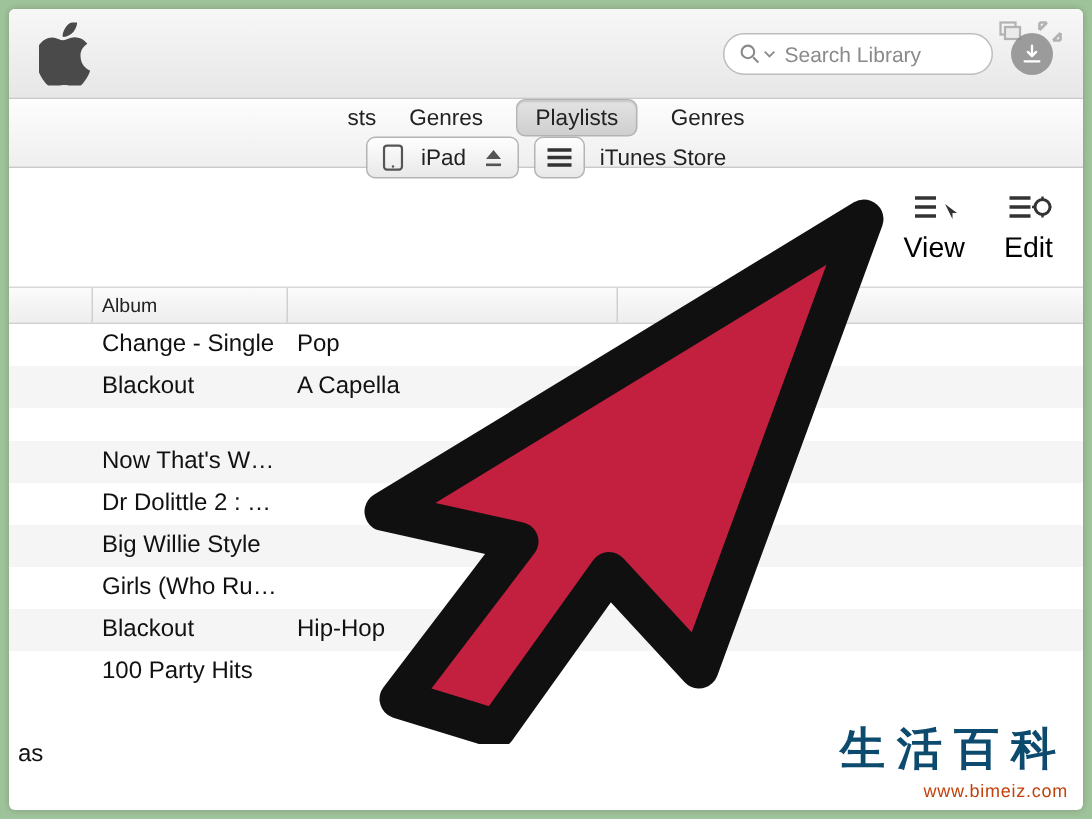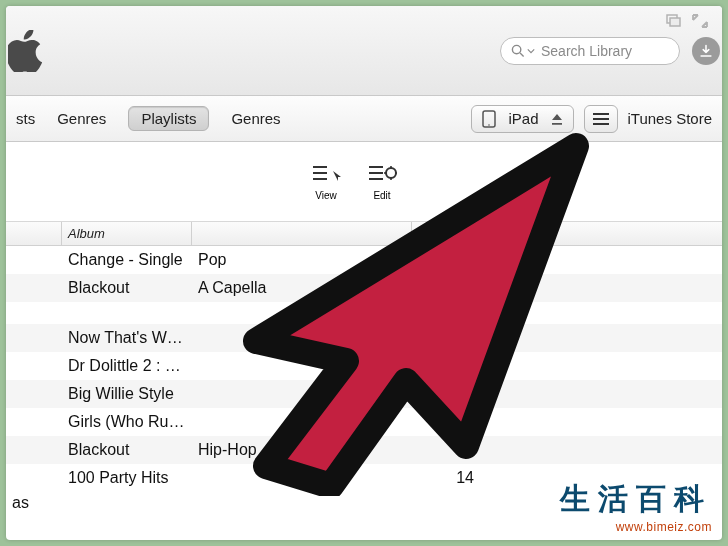--- a/index.html
+++ b/index.html
@@ -1,25 +1,25 @@
 <!DOCTYPE html>
 <html><head>
 <meta charset="utf-8">
 <style>
   * { box-sizing: border-box; margin: 0; padding: 0; font-family: "Helvetica Neue", Helvetica, Arial, sans-serif; }
   html, body { width: 728px; height: 546px; overflow: hidden; }
   body { background: #9ec29a; padding: 6px; position: relative; }
   .wrap { width: 716px; height: 534px; background: #fff; position: relative; overflow: hidden; border-radius: 4px; box-shadow: 0 0 4px rgba(0,0,0,0.2); }
 
   .titlebar {
-    height: 90px;
+    height: 60px;
     background: linear-gradient(#f7f7f7, #e7e7e7);
     border-bottom: 1px solid #c9c9c9;
     display: flex; align-items: center; justify-content: space-between;
-    padding: 0 2px;
+    padding: 0 20px;
   }
   .titlebar .left { display:flex; align-items:center; }
   .apple { width: 40px; height: 42px; }
   .apple svg { width: 100%; height: 100%; fill: #4a4a4a; }
   .titlebar .right { display:flex; align-items:center; gap: 12px; }
   .search-field {
     display:flex; align-items:center; gap:6px;
     width: 180px; height: 28px;
     background: #fff; border: 1px solid #bdbdbd; border-radius: 14px;
     padding: 0 10px; color: #8a8a8a; font-size: 14px;
@@ -28,21 +28,21 @@
   .win-icons { position:absolute; top:8px; right:14px; display:flex; gap:10px; }
   .win-icons span { width:16px; height:14px; display:inline-block; opacity:0.6; }
   .dl-btn { width:28px; height:28px; border-radius:50%; background:#9b9b9b; display:flex; align-items:center; justify-content:center; }
   .dl-btn svg { width:14px; height:14px; fill:#fff; }
 
   .navbar {
     height: 46px;
     background: linear-gradient(#fdfdfd, #efefef);
     border-bottom: 1px solid #c9c9c9;
     display:flex; align-items:center; justify-content:space-between;
-    padding: 0 10px; font-size: 15px; color:#222;
+    padding: 0 10px; font-size: 15px; color:#222;flex-direction:column;
   }
   .tabs { display:flex; align-items:center; gap: 22px; }
   .tab-item { cursor:pointer; }
   .tab-pill {
     padding: 3px 12px; border-radius: 6px;
     background: linear-gradient(#e3e3e3,#cfcfcf);
     border: 1px solid #b4b4b4;
     box-shadow: inset 0 1px 1px rgba(0,0,0,0.12);
   }
   .nav-right { display:flex; align-items:center; gap: 10px; }
@@ -51,33 +51,33 @@
     padding: 3px 10px; border-radius: 6px;
     background: linear-gradient(#fefefe,#e8e8e8);
     border: 1px solid #b4b4b4; height: 28px;
   }
   .store-link { font-weight: 500; }
 
   .controls-row {
     height: 80px;
     border-bottom: 1px solid #d8d8d8;
     padding-right: 20px;
-    display:flex; align-items:center; justify-content:center; gap:26px; font-size:10px;
+    display:flex; align-items:center; justify-content:flex-end; gap:26px; font-size:19px;
   }
   .ctrl { display:flex; flex-direction:column; align-items:center; gap:6px; }
   .ctrl .glyph { width:30px; height:22px; display:flex; align-items:center; justify-content:center; }
 
   .table-head {
     height: 24px;
     background: linear-gradient(#fbfbfb,#eeeeee);
     border-bottom: 1px solid #d0d0d0;
     display:flex; font-size:13px; color:#222;
   }
   .col-handle { width:56px; border-right:1px solid #d0d0d0; }
-  .col-album { flex: 0 0 130px; padding:4px 6px; border-right:1px solid #d0d0d0;font-style:italic; }
+  .col-album { flex: 0 0 130px; padding:4px 6px; border-right:1px solid #d0d0d0; }
   .col-genre { flex: 0 0 220px; padding:4px 6px; border-right:1px solid #d0d0d0; }
   .col-num { flex: 0 0 76px; padding:4px 6px; text-align:right; border-right:1px solid #d0d0d0; }
   .col-rest { flex:1; }
 
   .rows { font-size:16px; color:#111; }
   .row { display:flex; height:28px; align-items:center; }
   .row:nth-child(odd){ background:#fff; }
   .row:nth-child(even){ background:#f5f5f5; }
   .row.spacer { height:22px; background:#fff; }
   .cell-handle{ width:56px; }

